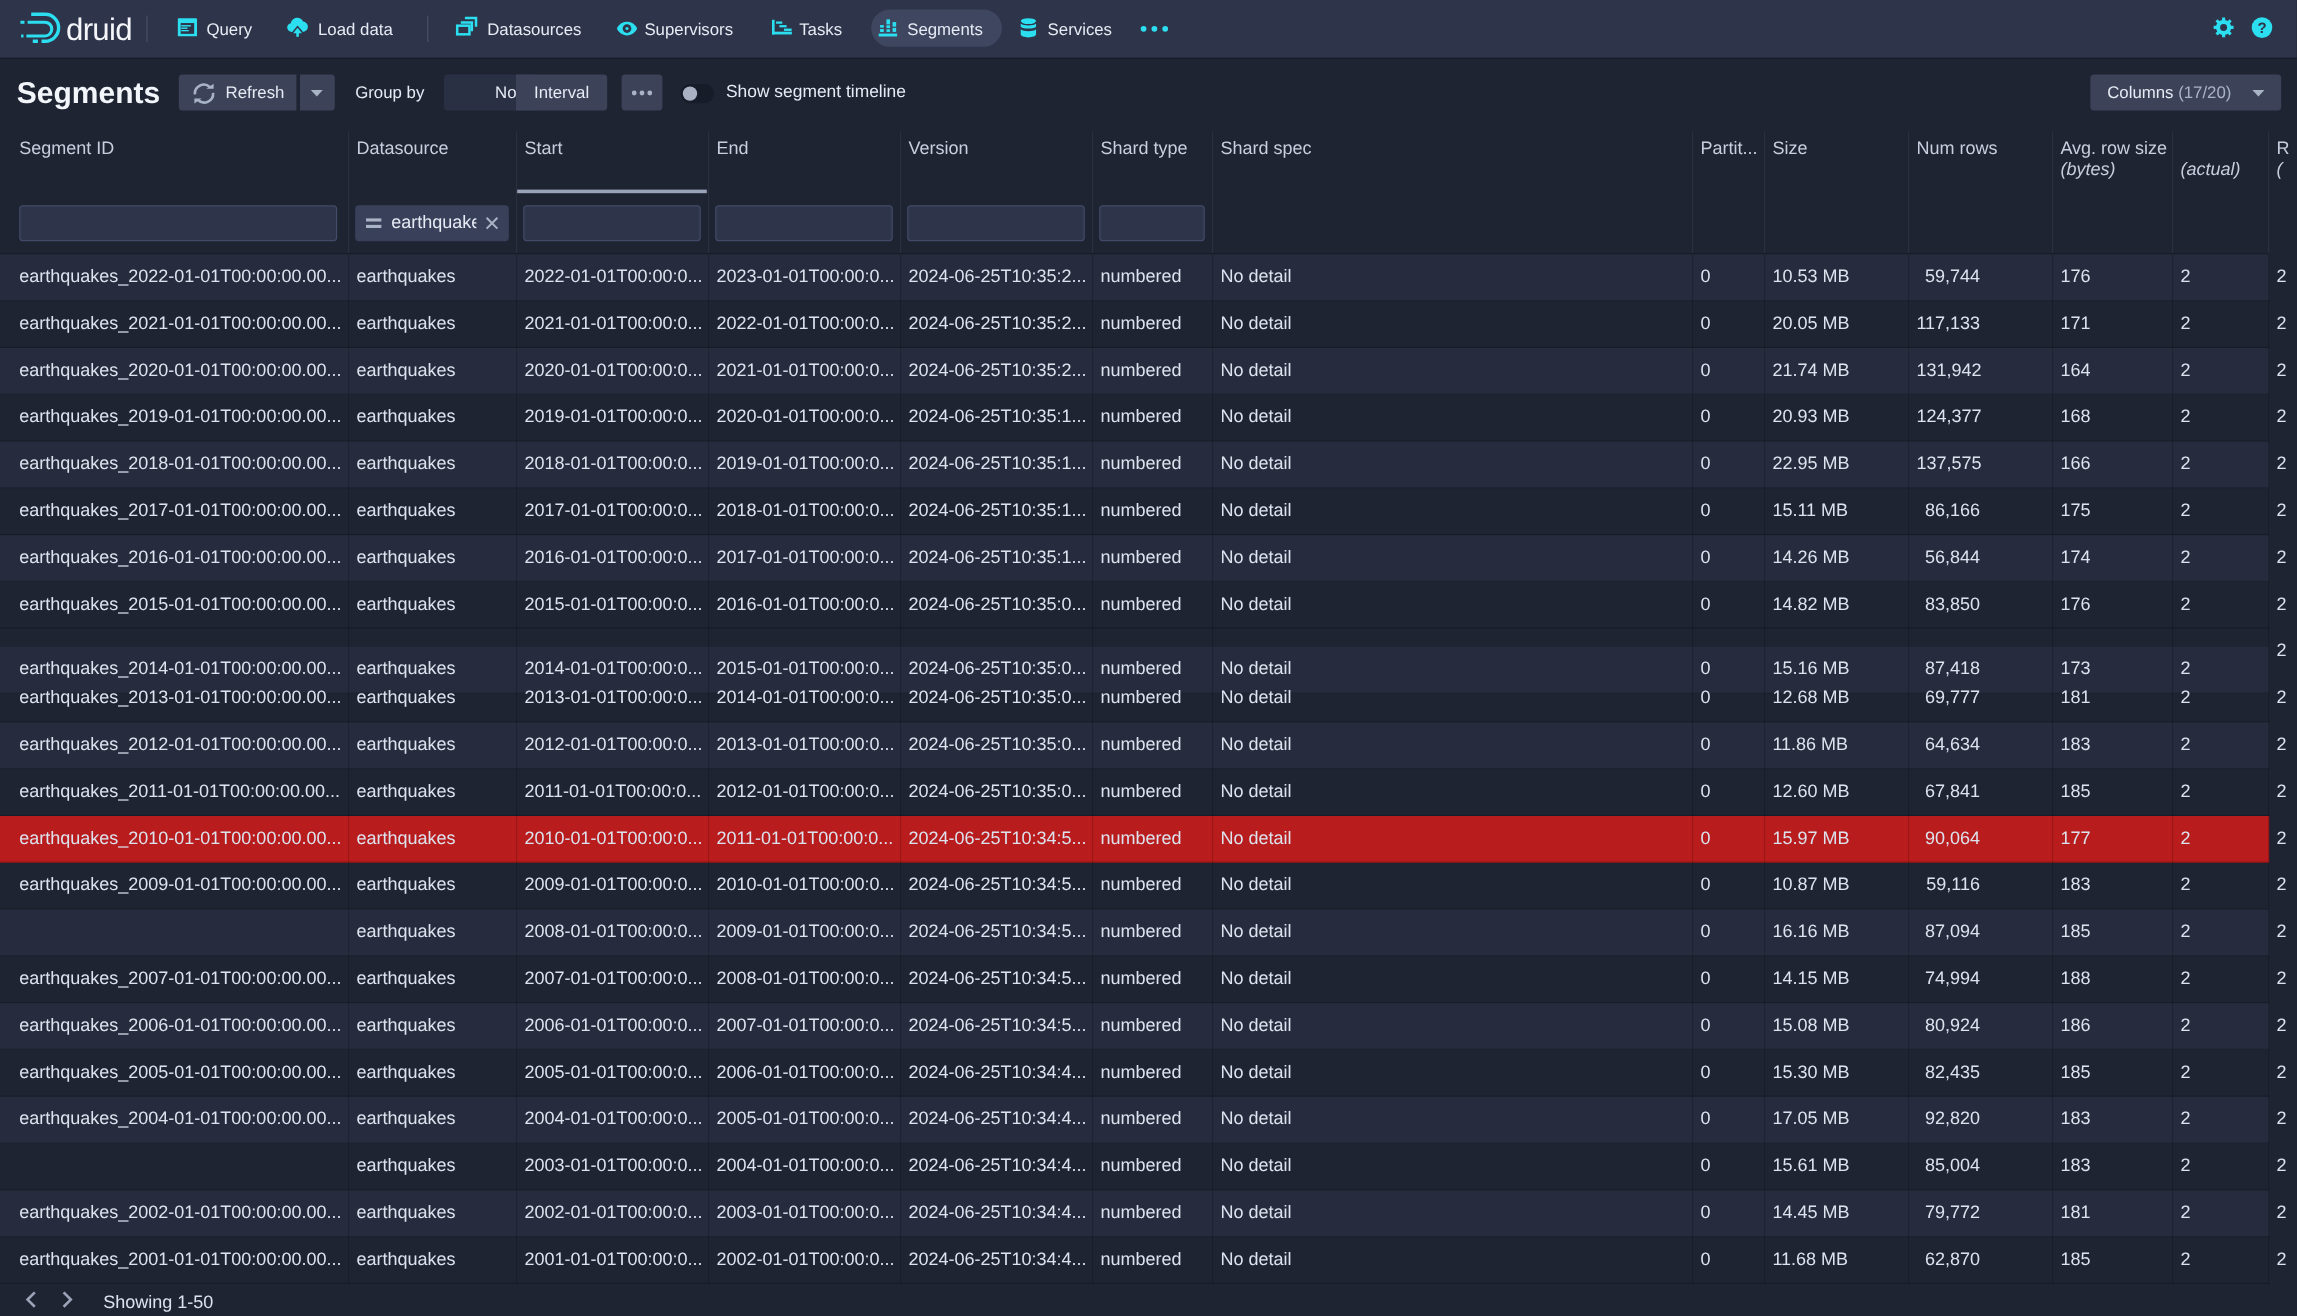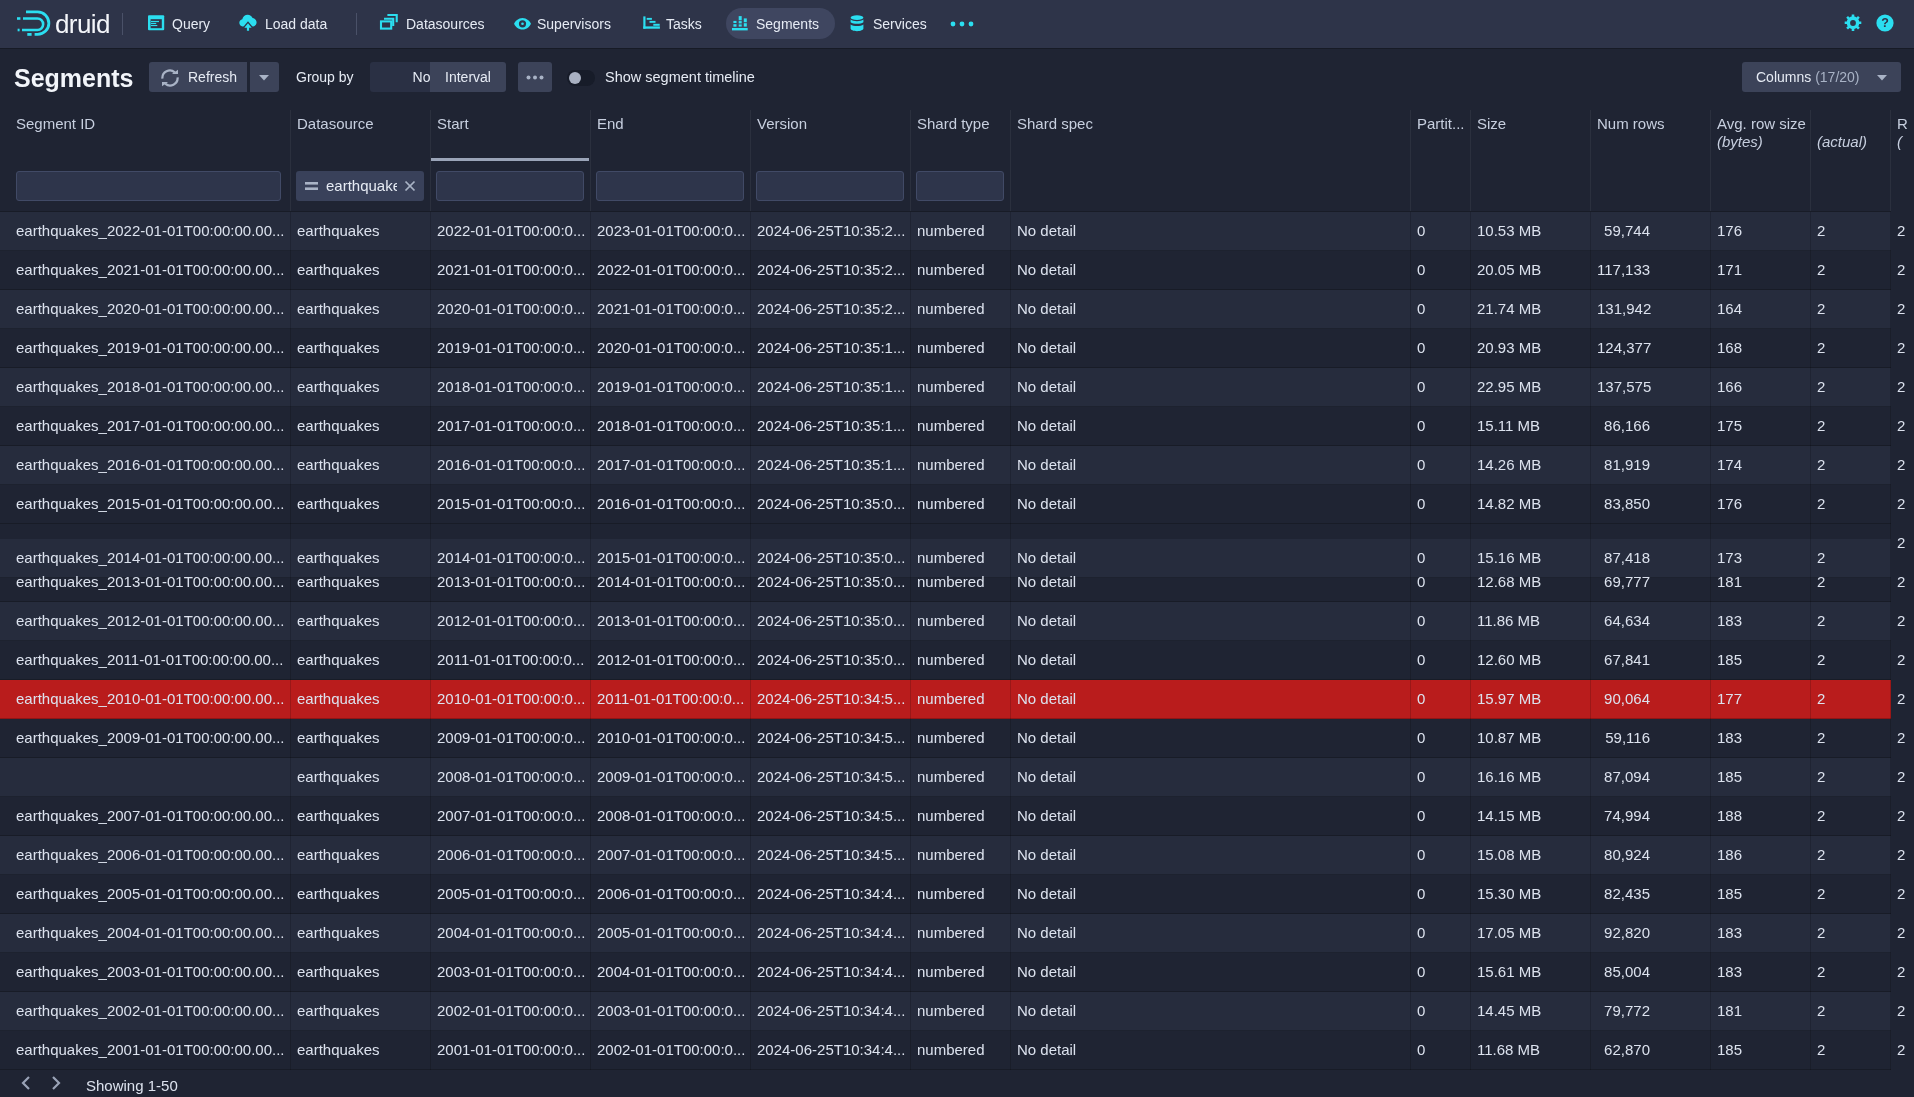--- a/index.html
+++ b/index.html
@@ -335,21 +335,21 @@
 <div class="row" style="top:446px;background:#262c3d">
 <div class="rtxt" style="left:16px">earthquakes_2016-01-01T00:00:00.00...</div>
 <div class="rtxt" style="left:297px">earthquakes</div>
 <div class="rtxt" style="left:437px">2016-01-01T00:00:0...</div>
 <div class="rtxt" style="left:597px">2017-01-01T00:00:0...</div>
 <div class="rtxt" style="left:757px">2024-06-25T10:35:1...</div>
 <div class="rtxt" style="left:917px">numbered</div>
 <div class="rtxt" style="left:1017px">No detail</div>
 <div class="rtxt" style="left:1417px">0</div>
 <div class="rtxt" style="left:1477px">14.26 MB</div>
-<div class="rtxt" style="left:1597px;width:53px;text-align:right">81,919</div>
+<div class="rtxt" style="left:1597px;width:53px;text-align:right">56,844</div>
 <div class="rtxt" style="left:1717px">174</div>
 <div class="rtxt" style="left:1817px">2</div>
 </div>
 <div class="rtxt" style="left:1897px;top:446px">2</div>
 <div class="row" style="top:485px;background:transparent">
 <div class="rtxt" style="left:16px">earthquakes_2015-01-01T00:00:00.00...</div>
 <div class="rtxt" style="left:297px">earthquakes</div>
 <div class="rtxt" style="left:437px">2015-01-01T00:00:0...</div>
 <div class="rtxt" style="left:597px">2016-01-01T00:00:0...</div>
 <div class="rtxt" style="left:757px">2024-06-25T10:35:0...</div>
@@ -520,21 +520,20 @@
 <div class="rtxt" style="left:917px">numbered</div>
 <div class="rtxt" style="left:1017px">No detail</div>
 <div class="rtxt" style="left:1417px">0</div>
 <div class="rtxt" style="left:1477px">17.05 MB</div>
 <div class="rtxt" style="left:1597px;width:53px;text-align:right">92,820</div>
 <div class="rtxt" style="left:1717px">183</div>
 <div class="rtxt" style="left:1817px">2</div>
 </div>
 <div class="rtxt" style="left:1897px;top:914px">2</div>
 <div class="row" style="top:953px;background:transparent">
-<div class="rtxt" style="left:16px">earthquakes_2003-01-01T00:00:00.00...</div>
 <div class="rtxt" style="left:297px">earthquakes</div>
 <div class="rtxt" style="left:437px">2003-01-01T00:00:0...</div>
 <div class="rtxt" style="left:597px">2004-01-01T00:00:0...</div>
 <div class="rtxt" style="left:757px">2024-06-25T10:34:4...</div>
 <div class="rtxt" style="left:917px">numbered</div>
 <div class="rtxt" style="left:1017px">No detail</div>
 <div class="rtxt" style="left:1417px">0</div>
 <div class="rtxt" style="left:1477px">15.61 MB</div>
 <div class="rtxt" style="left:1597px;width:53px;text-align:right">85,004</div>
 <div class="rtxt" style="left:1717px">183</div>

